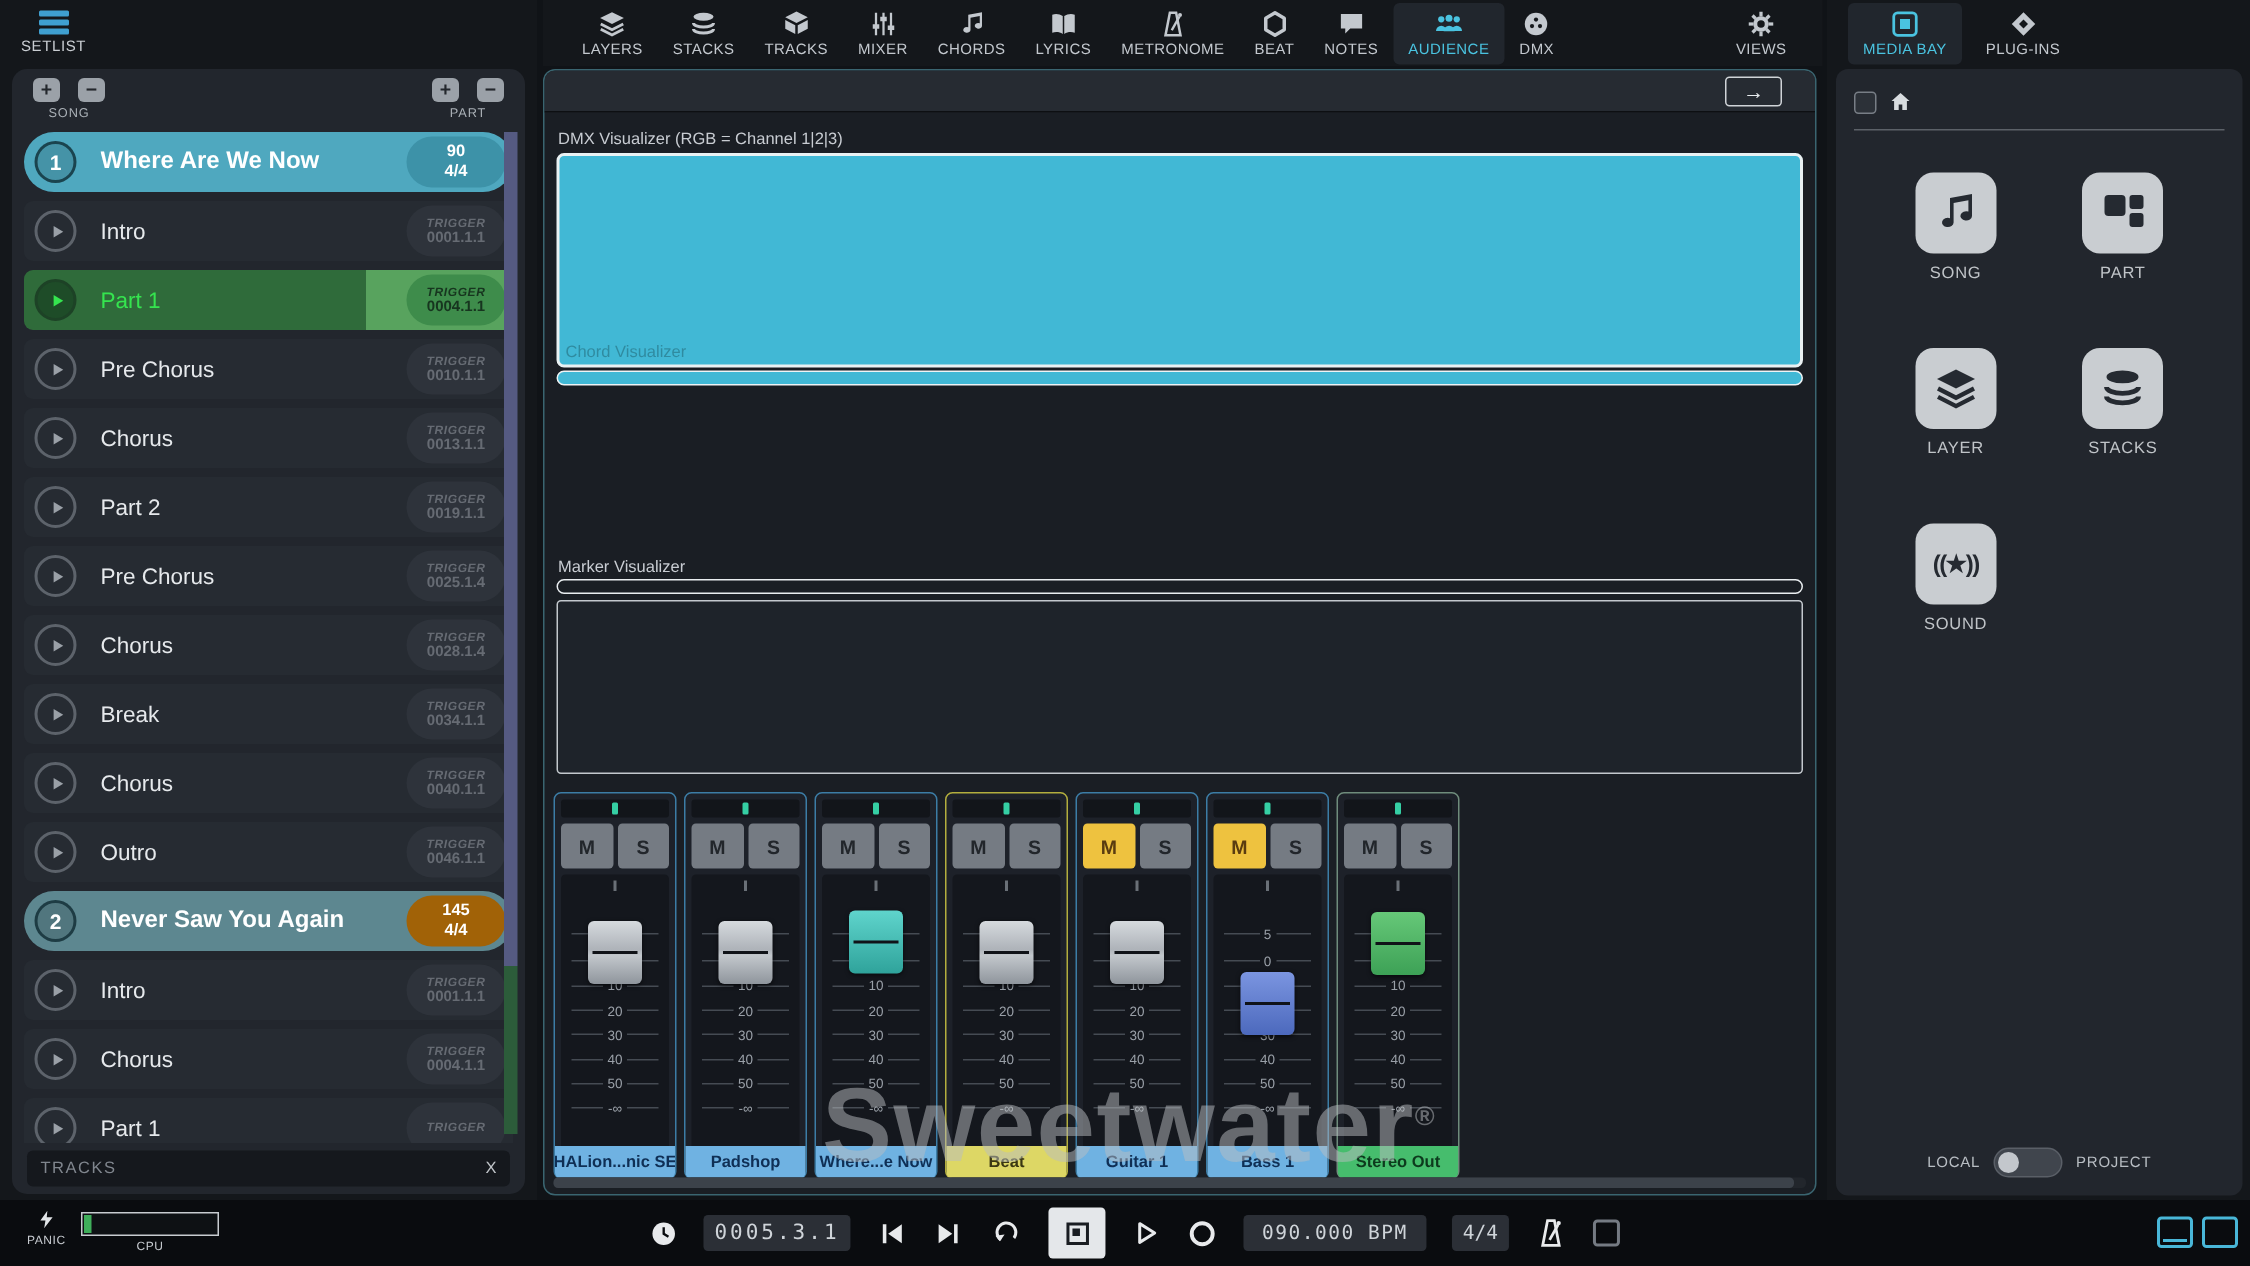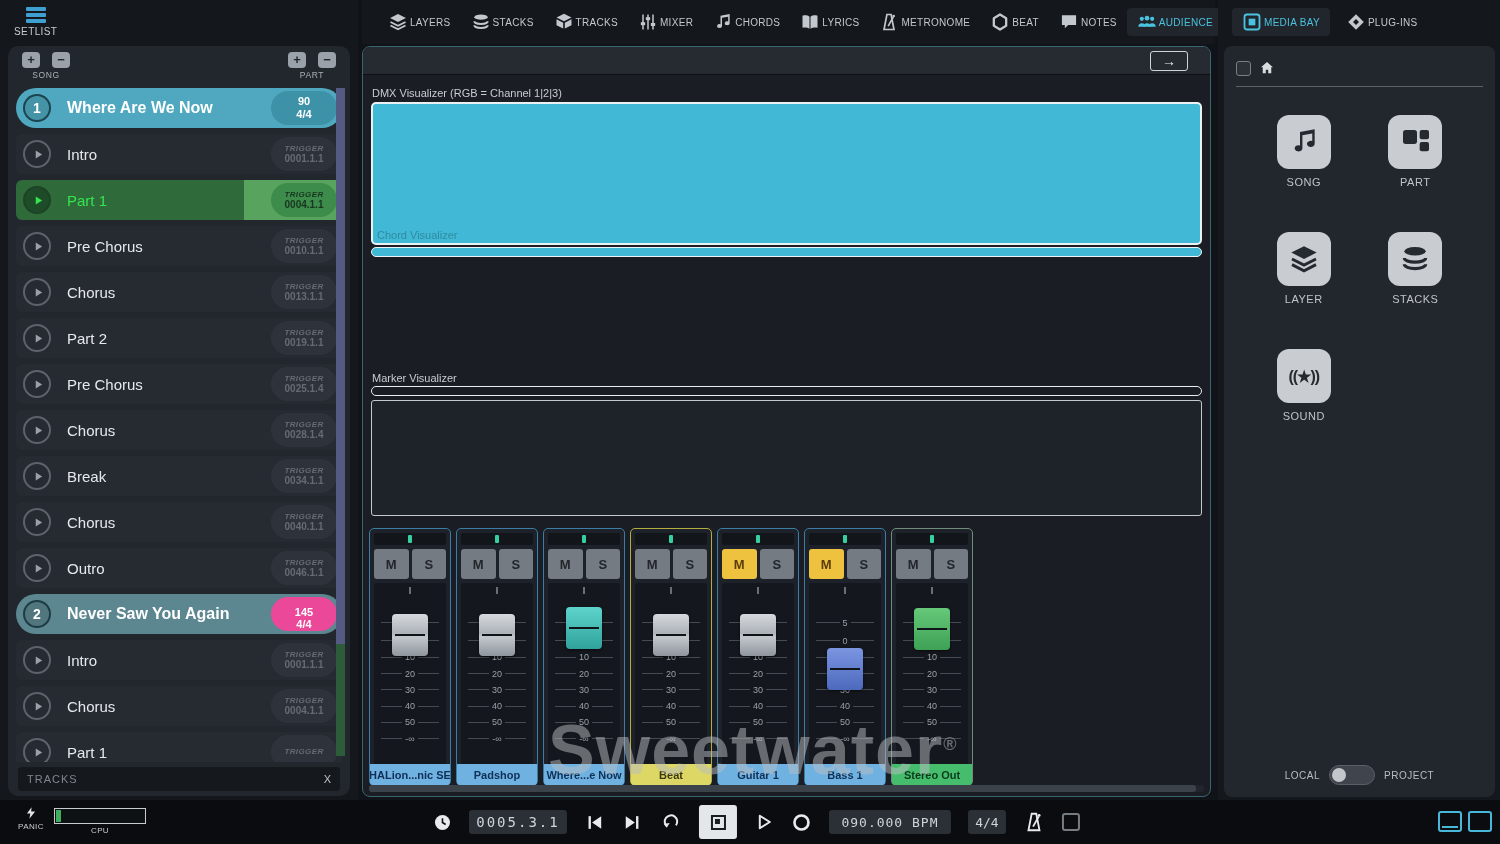--- a/index.html
+++ b/index.html
@@ -36,40 +36,40 @@
   .row.part .circ { border:2px solid #5d636b; }
   .row.part .circ svg { width:11px; height:11px; fill:#9aa0a7; margin-left:2px; }
   .row.part.playing .circ { border-color:#1d4226; background:rgba(10,40,20,.45); }
   .row.part.playing .circ svg { fill:#35e44f; }
   .rname { margin-left:16px; font-size:15px; color:#e6e9ec; white-space:nowrap; overflow:hidden; flex:1; }
   .row.song .rname { font-weight:bold; font-size:16px; color:#ffffff; }
   .row.part.playing .rname { color:#35e44f; }
   .rbadge { flex:0 0 66px; height:34px; margin-right:5px; border-radius:17px;
     display:flex; flex-direction:column; align-items:center; justify-content:center; line-height:1.15; }
   .row.song.s1 .rbadge { background:#3d92a8; }
-  .row.song.s2 .rbadge { background:#ec4899;justify-content:flex-end; }
+  .row.song.s2 .rbadge { background:#a16207; }
   .rbadge .b1 { font-size:11px; font-weight:bold; color:#fff; }
   .rbadge .b2 { font-size:11px; font-weight:bold; color:#fff; }
   .row.part .rbadge { background:#2e333b; }
   .row.part .rbadge .b1 { font-size:8px; color:#666b73; letter-spacing:.4px; font-weight:bold;font-style:italic; }
   .row.part .rbadge .b2 { font-size:10px; color:#666b73; font-weight:bold; }
   .row.part.playing .rbadge { background:#3e8c4b; }
   .row.part.playing .rbadge .b1, .row.part.playing .rbadge .b2 { color:#17351f; }
   .scroll-strip { position:absolute; right:5px; top:42px; width:9px; }
   .scroll-strip .seg1 { width:9px; height:556px; background:#555a82; }
   .scroll-strip .seg2 { width:9px; height:112px; background:#2c5c3a; }
   .search-bar { position:absolute; left:10px; right:10px; bottom:5px; height:24px; background:#15181d;
     border-radius:4px; display:flex; align-items:center; padding:0 9px; }
   .search-bar .ph { font-size:11px; color:#80868e; letter-spacing:1px; flex:1; }
   .search-bar .x { font-size:11px; color:#c0c4c9; cursor:pointer; }
 
   
   .center { position:absolute; left:362px; top:0; width:853px; height:800px; }
   .toolbar { height:44px; display:flex; align-items:center; padding:0 14px 0 16px; gap:0; background:#14171b; }
-  .tab { display:flex; align-items:center; gap:2px; padding:4px 10px;
+  .tab { display:flex; flex-direction:column; align-items:center; gap:2px; padding:4px 10px;
     border-radius:4px; cursor:pointer; color:#c3c8ce; }
   .tab .ic svg { width:20px; height:20px; display:block; }
   .tab .ic { color:#c3c8ce; }
   .tab span.lbl { font-size:10px; letter-spacing:.3px; }
   .tab.active { background:#21262d; }
   .tab.active .ic, .tab.active span.lbl { color:#4ac3e0; }
   .tab.push { margin-left:auto; }
   .stage { position:absolute; left:0; top:46px; right:4px; bottom:3px; background:#1a1e24;
     border:1px solid #3a6570; border-radius:8px; overflow:hidden; }
   .stage-head { height:28px; background:#262b32; border-bottom:1px solid #0d0f12;

